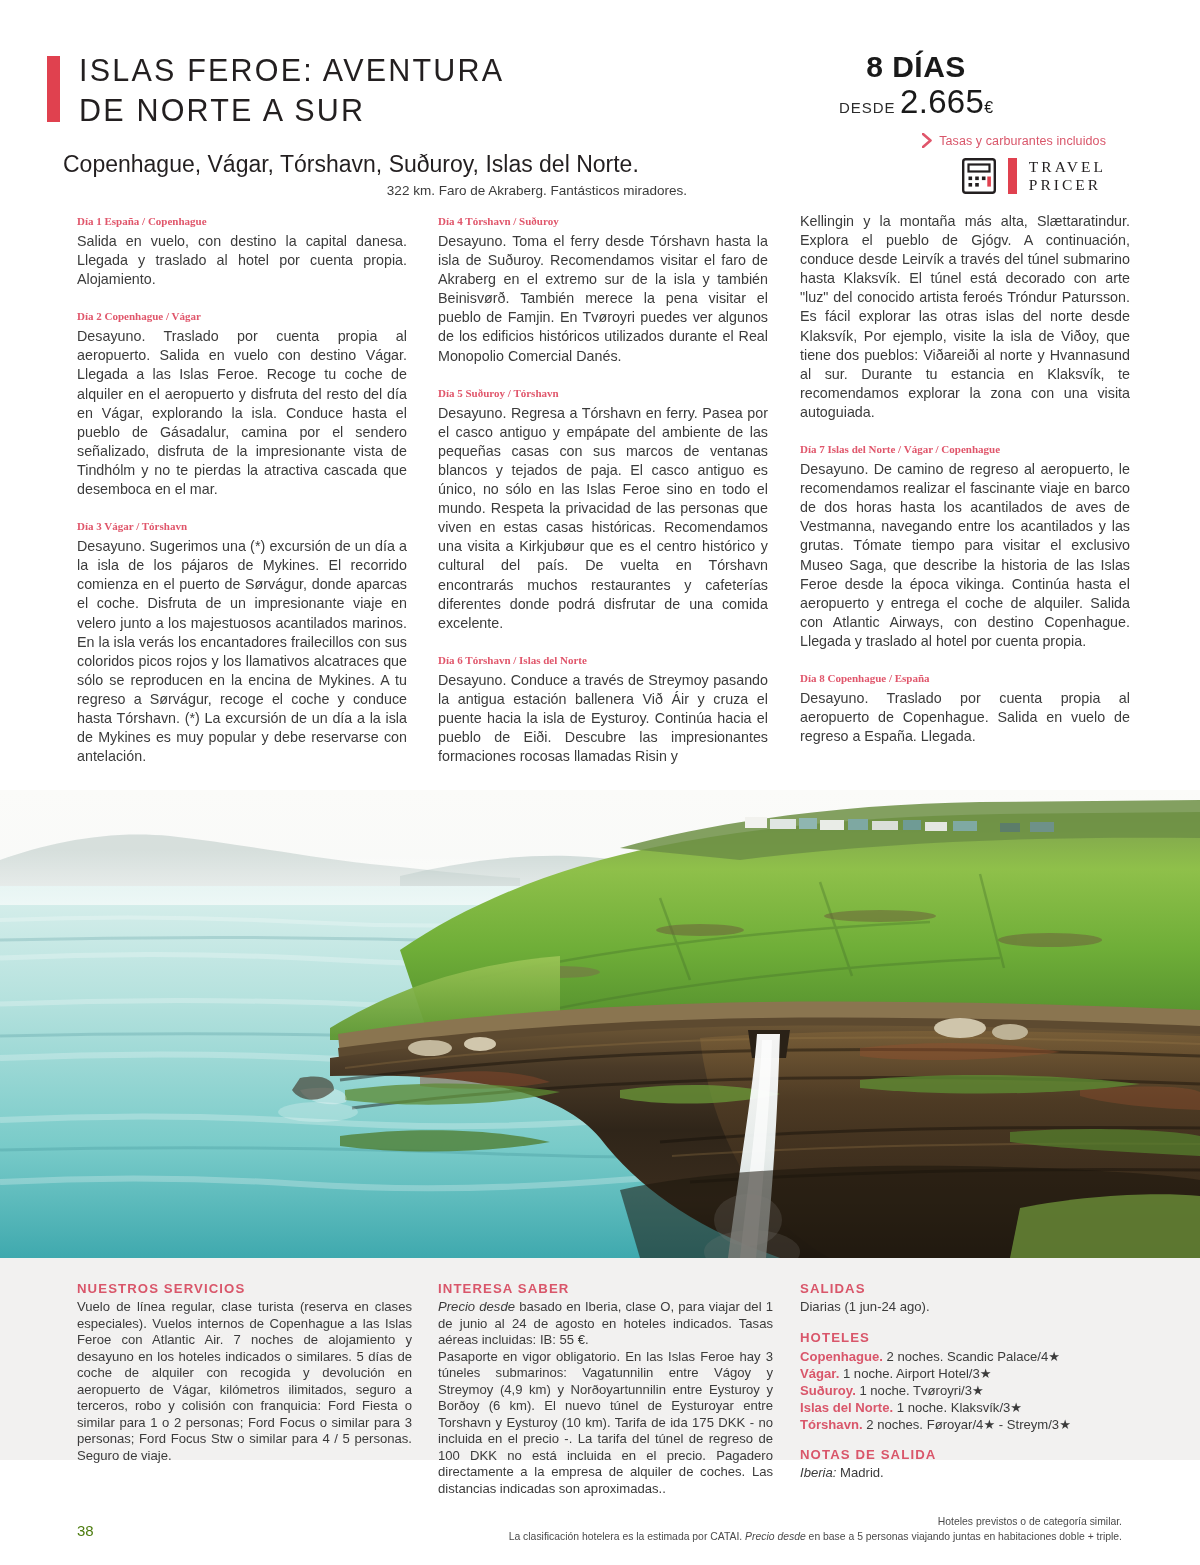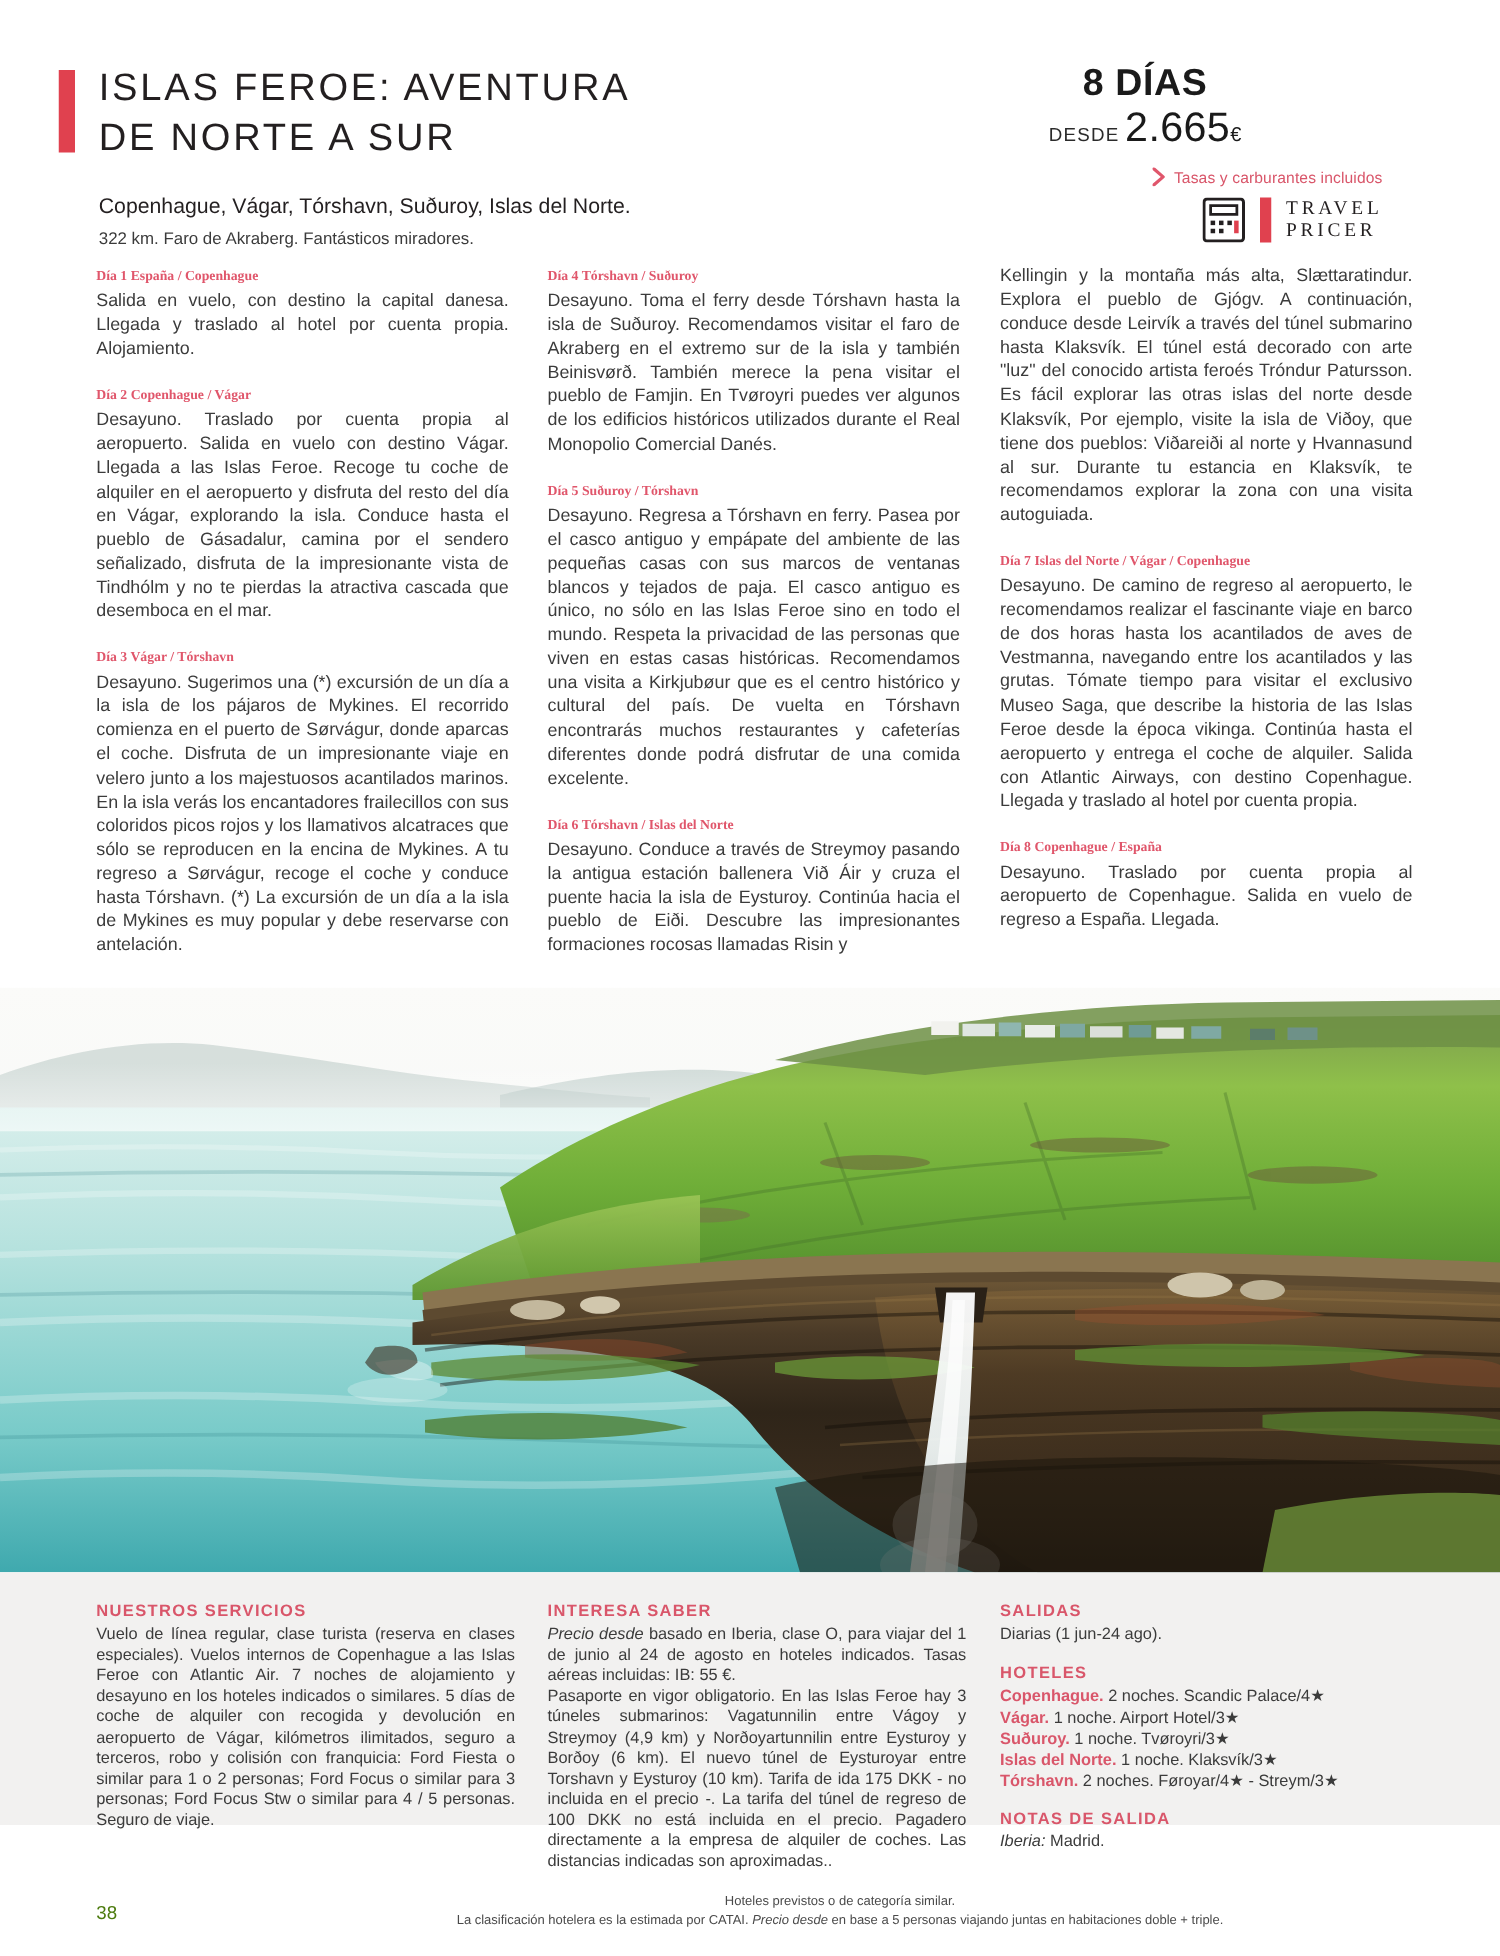--- a/index.html
+++ b/index.html
@@ -18,26 +18,26 @@
   .accent-bar {
     position:absolute; left:0; top:6px; width:13px; height:66px;
     background:#e0414f;
   }
   .main-title {
     margin-left:32px;
     font-size:30.5px; line-height:40px; letter-spacing:2.2px;
     font-weight:400; color:#231f20;
   }
   .subtitle {
-    margin-left:32px; margin-top:22px;
-    font-size:17px; line-height:25px; font-weight:400; color:#231f20;
+    margin-left:16px; margin-top:22px;
+    font-size:23px; line-height:25px; font-weight:400; color:#231f20;
   }
   .subtitle2 {
     margin-left:32px; margin-top:5px;
-    font-size:13.5px; line-height:18px; font-weight:400; color:#3b3b3b;
+    font-size:13.5px; line-height:18px; font-weight:400; color:#3b3b3b;text-align:right;
   }
 
   .price-block { position:absolute; right:78px; top:50px; text-align:center; width:380px; }
   .days { font-size:30px; font-weight:700; letter-spacing:0.5px; color:#1a1a1a; line-height:34px; }
   .from-row { margin-top:4px; line-height:27px; white-space:nowrap; }
   .from-label { font-size:15px; letter-spacing:1px; color:#2b2b2b; }
   .from-price { font-size:33px; color:#1a1a1a; letter-spacing:0.3px; }
   .from-eur { font-size:16px; color:#1a1a1a; }
   .taxes-row {
     margin-top:12px; display:flex; justify-content:flex-end; align-items:center; gap:6px;
@@ -97,21 +97,21 @@
   .hotel-city { color:#d9566a; font-weight:700; }
 
   
   .page-footer { position:absolute; left:0; top:1508px; width:1200px; height:57px; background:#fff; }
   .page-num {
     position:absolute; left:77px; top:14px;
     font-size:15px; color:#4d7c0f;
   }
   .disclaimer {
     position:absolute; right:78px; top:6px; width:900px;
-    text-align:center; font-size:10.4px; line-height:15px; color:#4a4a4a;
+    text-align:right; font-size:10.4px; line-height:15px; color:#4a4a4a;
   }
 </style>
 </head>
 <body>
 
 <div class="page">
 
   <div class="header">
 
     <div class="title-block">

